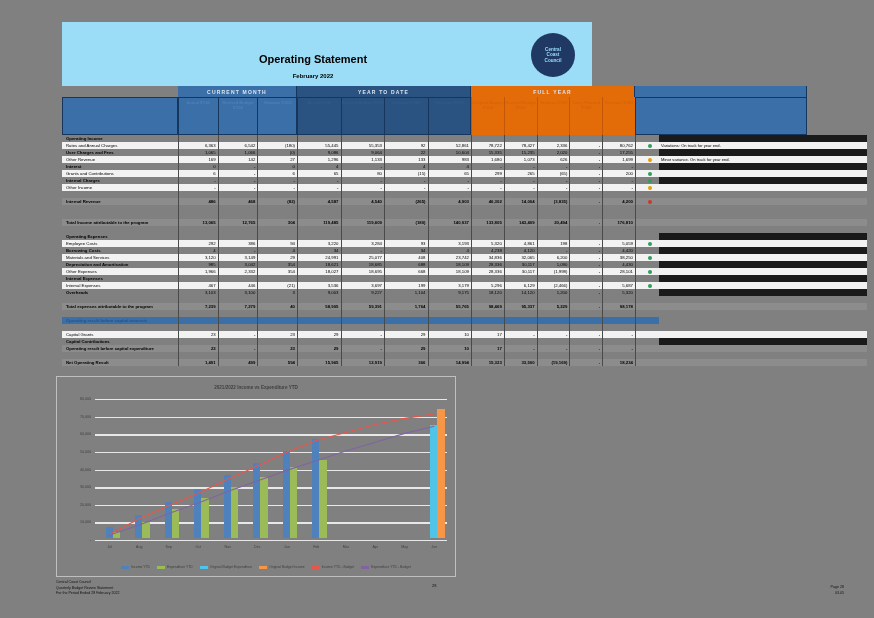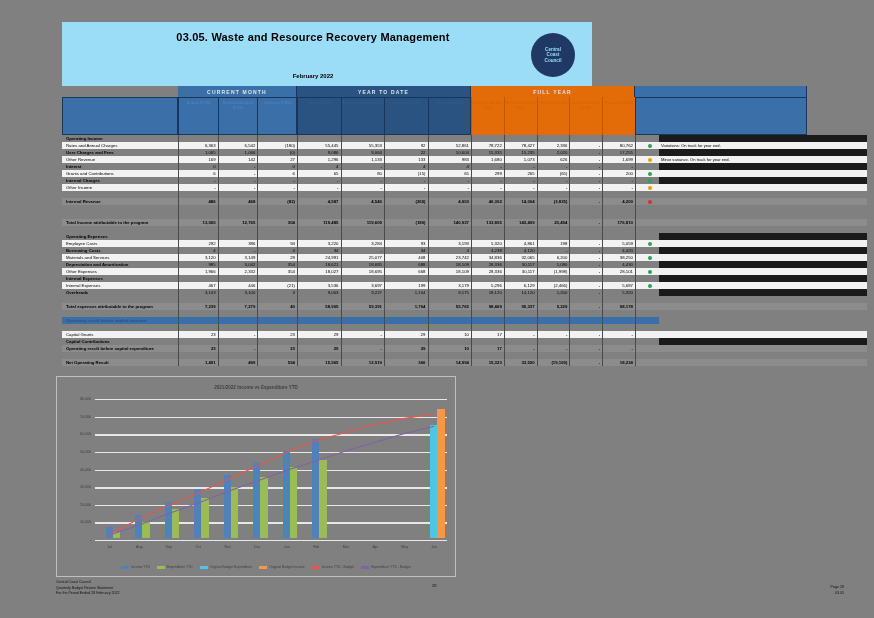--- a/index.html
+++ b/index.html
@@ -161,21 +161,21 @@
   #footer-right{position:absolute;right:30px;top:585px;text-align:right;}
   #footer-right div{font-size:3.6px;line-height:1.6;color:#111;}
   #page-num{position:absolute;left:432px;top:583px;font-size:4px;color:#111;}
 </style>
 </head>
 <body>
 
 <div class="sheet">
 
   <div id="title-banner">
-    <div id="title-line1">03.05.  Waste and Resource Recovery Management</div>
+    <div id="title-line2">Operating Statement</div>
     <div id="title-line3">February 2022</div>
     <div id="council-logo">
       <span>Central</span>
       <span>Coast</span>
       <span>Council</span>
     </div>
   </div>
 
   <div id="statement-table">
 

